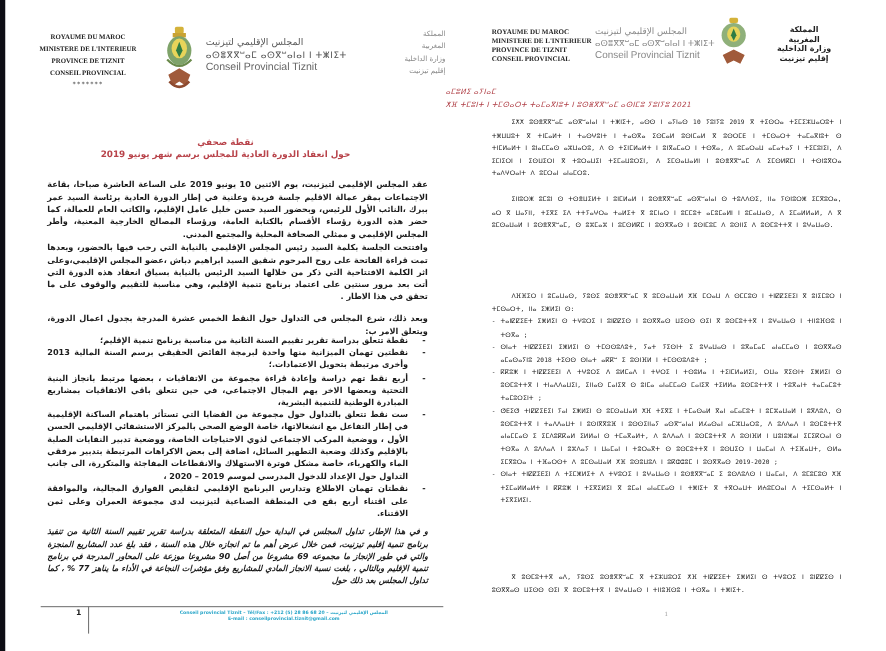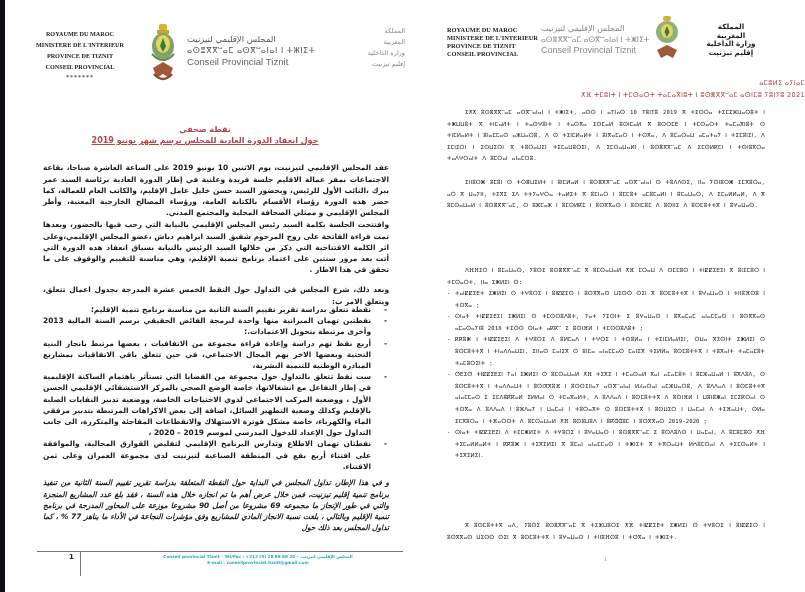--- a/index.html
+++ b/index.html
@@ -31,21 +31,21 @@
     position: absolute; right: 0px; top: 26px; width: 72px;
     direction: rtl; text-align: right; font-size: 6.5px; line-height: 11px; color: #888;
     letter-spacing: 2px;
   }
 
   .title-red {
     position: absolute; left: 0; width: 400px; text-align: center; direction: rtl;
     color: #b8434a; font-weight: bold;
   }
   .lt1 { top: 125px; font-size: 8px; }
-  .lt2 { top: 136px; font-size: 8px; text-decoration: underline; }
+  .lt2 { top: 136px; font-size: 8px; }
 
   .ar-body {
     position: absolute; left: 38px; width: 346px; direction: rtl; text-align: justify;
     font-size: 7.4px; line-height: 11.2px; font-weight: bold; color: #1b1b1b;
   }
   .ar-p1 { top: 155px; }
   .ar-p2 { top: 212px; }
   .ar-p3 { top: 277px; }
   .ar-list { top: 304px; padding: 0; margin: 0; list-style: none; }
   .ar-list li { position: relative; padding-right: 18px; }
@@ -70,22 +70,23 @@
   .rh-logo-text { position: absolute; left: 136px; top: 24px; width: 100px; }
   .rh-logo-text .ar { direction: rtl; text-align: left; font-size: 8px; color: #888; }
   .rh-logo-text .tf { font-size: 7.5px; color: #888; margin-top: 2px; white-space: nowrap; }
   .rh-logo-text .fr { font-family: "Liberation Sans", sans-serif; font-size: 9px; color: #888; margin-top: 1px; white-space: nowrap; }
   .rh-crest { position: absolute; left: 248px; top: 16px; width: 28px; height: 44px; }
   .rh-ar {
     position: absolute; left: 300px; top: 23px; width: 52px; direction: rtl; text-align: center;
     font-size: 7.2px; line-height: 8.6px; font-weight: bold; color: #222;
   }
   .rtitle {
-    position: absolute; left: 0; width: 400px; text-align: right; color: #b04047; font-size: 6.6px;
+    position: absolute; left: 0; width: 400px; text-align: left; color: #b04047; font-size: 6.6px;
     letter-spacing: 0.3px;
+    font-style: italic;
   }
   .rt1 { top: 79px; }
   .rt2 { top: 91px; }
 
   .tf-body {
     position: absolute; left: 42px; width: 318px;
     font-family: "DejaVu Sans Mono", monospace; font-size: 5.6px; line-height: 11.6px; color: #222;
     text-align: justify; letter-spacing: 0.1px; word-spacing: 0.5px;
   }
   .tf-body p { margin: 0; text-indent: 18px; }
@@ -135,21 +136,21 @@
     <div>المغربية</div>
     <div>وزارة الداخلية</div>
     <div>إقليم تيزنيت</div>
   </div>
 
   <div class="title-red lt1">نقطة صحفي</div>
   <div class="title-red lt2">حول انعقاد الدورة العادية للمجلس برسم شهر يونيو 2019</div>
 
   <p class="ar-body ar-p1">عقد المجلس الإقليمي لتيزنيت، يوم الاثنين 10 يونيو 2019 على الساعة العاشرة صباحا، بقاعة الاجتماعات بمقر عمالة الاقليم جلسة فريدة وعلنية في إطار الدورة العادية برئاسة السيد عمر ببرك ،النائب الأول للرئيس، وبحضور السيد حسن خليل عامل الإقليم، والكاتب العام للعمالة، كما حضر هذه الدورة رؤساء الأقسام بالكتابة العامة، ورؤساء المصالح الخارجية المعنية، وأطر المجلس الإقليمي و ممثلي الصحافة المحلية والمجتمع المدني.</p>
   <p class="ar-body ar-p2">وافتتحت الجلسة بكلمة السيد رئيس المجلس الإقليمي بالنيابة التي رحب فيها بالحضور، وبعدها تمت قراءة الفاتحة على روح المرحوم شقيق السيد ابراهيم دباش ،عضو المجلس الإقليمي،وعلى اثر الكلمة الافتتاحية التي ذكر من خلالها السيد الرئيس بالنيابة بسياق انعقاد هذه الدورة التي أتت بعد مرور سنتين على اعتماد برنامج تنمية الإقليم، وهي مناسبة للتقييم والوقوف على ما تحقق في هذا الاطار .</p>
-  <p class="ar-body ar-p3">وبعد ذلك، شرع المجلس في التداول حول النقط الخمس عشرة المدرجة بجدول اعمال تتعلق، ويتعلق الامر ب:</p>
+  <p class="ar-body ar-p3">وبعد ذلك، شرع المجلس في التداول حول النقط الخمس عشرة المدرجة بجدول اعمال الدورة، ويتعلق الامر ب:</p>
 
   <ul class="ar-body ar-list">
     <li><span class="dash">-</span><span>نقطة تتعلق بدراسة تقرير تقييم السنة الثانية من مناسبة برنامج تنمية الإقليم؛</span></li>
     <li><span class="dash">-</span><span>نقطتين تهمان الميزانية منها واحدة لبرمجة الفائض الحقيقي برسم السنة المالية 2013 وأخرى مرتبطة بتحويل الاعتمادات.؛</span></li>
     <li><span class="dash">-</span><span>أربع نقط تهم دراسة وإعادة قراءة مجموعة من الاتفاقيات ، بعضها مرتبط بانجاز البنية التحتية وبعضها الاخر يهم المجال الاجتماعي، في حين تتعلق باقي الاتفاقيات بمشاريع المبادرة الوطنية للتنمية البشرية،</span></li>
     <li><span class="dash">-</span><span>ست نقط تتعلق بالتداول حول مجموعة من القضايا التي تستأثر باهتمام الساكنة الإقليمية في إطار التفاعل مع انشغالاتها، خاصة الوضع الصحي بالمركز الاستشفائي الإقليمي الحسن الأول ، ووضعية المركب الاجتماعي لذوي الاحتياجات الخاصة، ووضعية تدبير النفايات الصلبة بالإقليم وكذلك وضعية التطهير السائل، اضافة إلى بعض الاكراهات المرتبطة بتدبير مرفقي الماء والكهرباء، خاصة مشكل فوترة الاستهلاك والانقطاعات المفاجئة والمتكررة، الى جانب التداول حول الإعداد للدخول المدرسي لموسم 2019 – 2020 ،</span></li>
     <li><span class="dash">-</span><span>نقطتان تهمان الاطلاع وتدارس البرنامج الإقليمي لتقليص الفوارق المجالية، والموافقة على اقتناء أربع بقع في المنطقة الصناعية لتيزنيت لدى مجموعة العمران وعلى ثمن الاقتناء.</span></li>
   </ul>
 
   <p class="ar-body ar-p4">و في هذا الإطار، تداول المجلس في البداية حول النقطة المتعلقة بدراسة تقرير تقييم السنة الثانية من تنفيذ برنامج تنمية إقليم تيزنيت، فمن خلال عرض أهم ما تم انجازه خلال هذه السنة ، فقد بلغ عدد المشاريع المنجزة والتي في طور الإنجاز ما مجموعه 69 مشروعا من أصل 90 مشروعا موزعة على المحاور المدرجة في برنامج تنمية الإقليم وبالتالي ، بلغت نسبة الانجاز المادي للمشاريع وفق مؤشرات النجاعة في الأداء ما يناهز 77 % ، كما تداول المجلس بعد ذلك حول</p>

